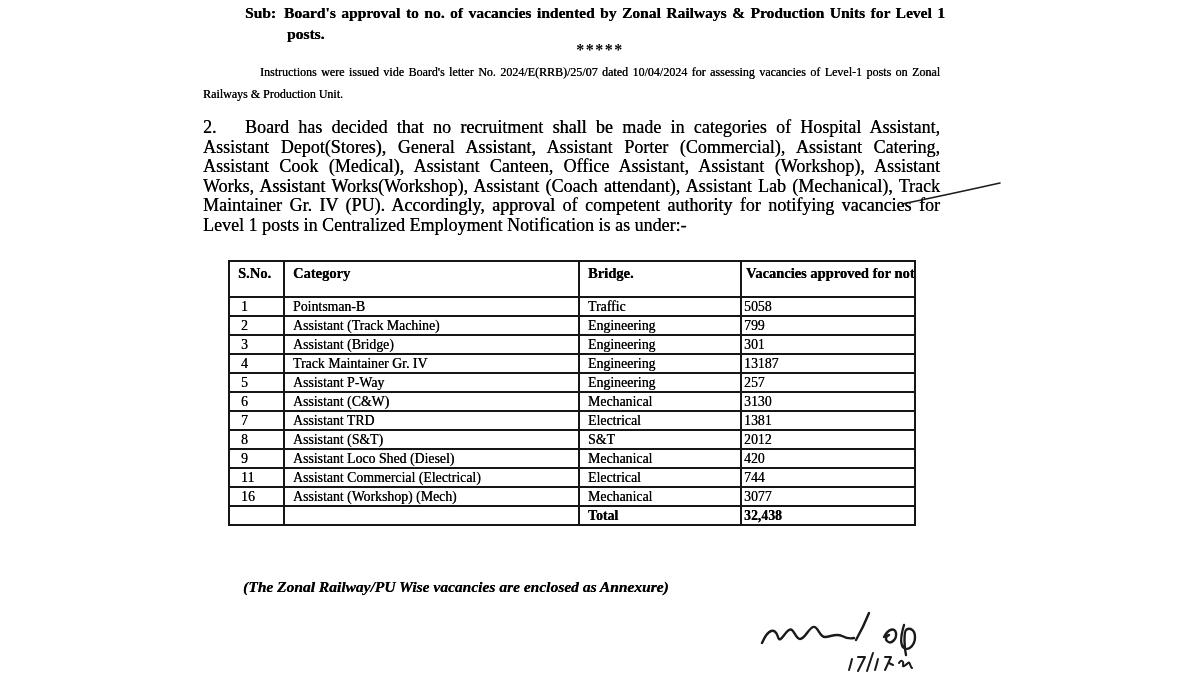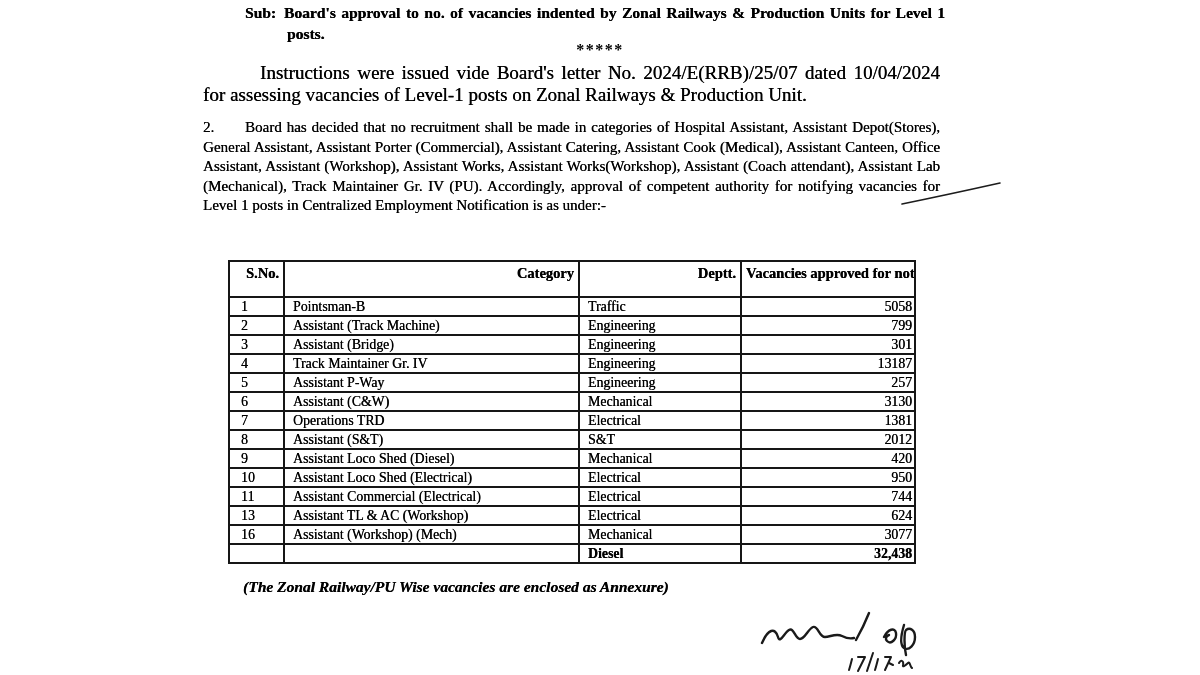--- a/index.html
+++ b/index.html
@@ -32,30 +32,30 @@
     left: 540px; top: 41px; width: 120px;
     text-align: center;
     font-weight: bold;
     font-size: 16px;
     letter-spacing: 1.5px;
   }
 
   .para1 {
     position: absolute;
     left: 203px; top: 62px; width: 737px;
-    font-size: 19px;
+    font-size: 12px;
     line-height: 21.5px;
     text-align: justify;
     text-indent: 57px;
   }
 
   .para2 {
     position: absolute;
     left: 203px; top: 118px; width: 737px;
-    font-size: 15px;
+    font-size: 18px;
     line-height: 19.6px;
     text-align: justify;
   }
   .para-num {
     display: inline-block;
     width: 42px;
     text-indent: 0;
   }
 
   .pen-line {
@@ -72,39 +72,39 @@
     table-layout: fixed;
   }
   .vac-table th, .vac-table td {
     border: 2px solid #161616;
     overflow: hidden;
     white-space: nowrap;
   }
   .vac-table th {
     font-weight: bold;
     font-size: 14.5px;
-    text-align: right;
+    text-align: left;
     vertical-align: top;
     padding: 3px 4px 2px 8px;
     height: 36px;
     line-height: 16px;
   }
   .vac-table th.h3 {
     text-align: center;
     padding: 3px 4px 2px 4px;
   }
   .vac-table td {
     font-size: 13.8px;
     height: 18px;
     line-height: 15px;
     padding: 1px 4px 1px 8px;
     vertical-align: middle;
   }
   .vac-table td.col0 { padding-left: 11px; }
-  .vac-table td.col3 { text-align: right; padding-left: 2px; padding-right: 2px; }
+  .vac-table td.col3 { text-align: left; padding-left: 2px; padding-right: 2px; }
   .vac-table .total-row td { font-weight: bold; }
 
   .annexure {
     position: absolute;
     left: 243px; top: 578px;
     font-weight: bold;
     font-size: 15.5px;
     font-style: italic;
   }
 
@@ -139,21 +139,21 @@
     <colgroup>
       <col style="width:55px">
       <col style="width:295px">
       <col style="width:162px">
       <col style="width:174px">
     </colgroup>
     <thead>
       <tr>
         <th>S.No.</th>
         <th>Category</th>
-        <th>Deptt.</th>
+        <th>Bridge.</th>
         <th class="h3">Vacancies approved for notification</th>
       </tr>
     </thead>
     <tbody>
     <tr>
           <td class="col0">1</td>
           <td class="col1">Pointsman-B</td>
           <td class="col2">Traffic</td>
           <td class="col3">5058</td>
         </tr>
@@ -182,66 +182,54 @@
           <td class="col3">257</td>
         </tr>
         <tr>
           <td class="col0">6</td>
           <td class="col1">Assistant (C&amp;W)</td>
           <td class="col2">Mechanical</td>
           <td class="col3">3130</td>
         </tr>
         <tr>
           <td class="col0">7</td>
-          <td class="col1">Operations TRD</td>
+          <td class="col1">Assistant TRD</td>
           <td class="col2">Electrical</td>
           <td class="col3">1381</td>
         </tr>
         <tr>
           <td class="col0">8</td>
           <td class="col1">Assistant (S&amp;T)</td>
           <td class="col2">S&amp;T</td>
           <td class="col3">2012</td>
         </tr>
         <tr>
           <td class="col0">9</td>
           <td class="col1">Assistant Loco Shed (Diesel)</td>
           <td class="col2">Mechanical</td>
           <td class="col3">420</td>
         </tr>
         <tr>
-          <td class="col0">10</td>
-          <td class="col1">Assistant Loco Shed (Electrical)</td>
-          <td class="col2">Electrical</td>
-          <td class="col3">950</td>
-        </tr>
-        <tr>
           <td class="col0">11</td>
           <td class="col1">Assistant Commercial (Electrical)</td>
           <td class="col2">Electrical</td>
           <td class="col3">744</td>
-        </tr>
-        <tr>
-          <td class="col0">13</td>
-          <td class="col1">Assistant TL &amp; AC (Workshop)</td>
-          <td class="col2">Electrical</td>
-          <td class="col3">624</td>
         </tr>
         <tr>
           <td class="col0">16</td>
           <td class="col1">Assistant (Workshop) (Mech)</td>
           <td class="col2">Mechanical</td>
           <td class="col3">3077</td>
         </tr>
       </tbody>
     <tfoot>
       <tr class="total-row">
         <td class="col0"></td>
         <td class="col1"></td>
-        <td class="col2">Diesel</td>
+        <td class="col2">Total</td>
         <td class="col3">32,438</td>
       </tr>
     </tfoot>
   </table>
 
   <div class="annexure inktext">(The Zonal Railway/PU Wise vacancies are enclosed as Annexure)</div>
 
   <svg class="signature-svg" viewBox="0 0 200 72">
     <g fill="none" stroke="#1a1a1a" stroke-width="2.4" stroke-linecap="round" stroke-linejoin="round">
       <path d="M14,40 C20,26 27,24 30,34 C32,41 36,30 41,27 C46,24 47,36 52,36 C57,36 60,26 65,24 C70,22 71,34 77,34 C82,34 88,30 94,33 C98,35 102,36 106,35"></path>

